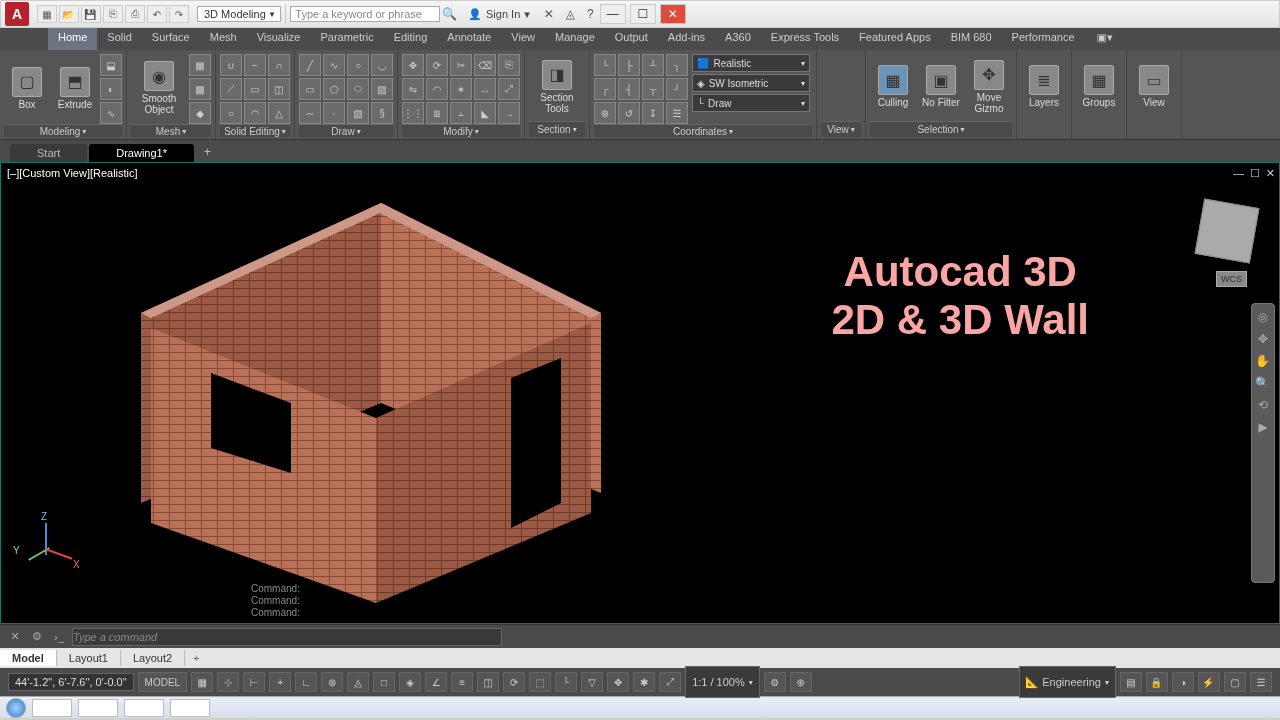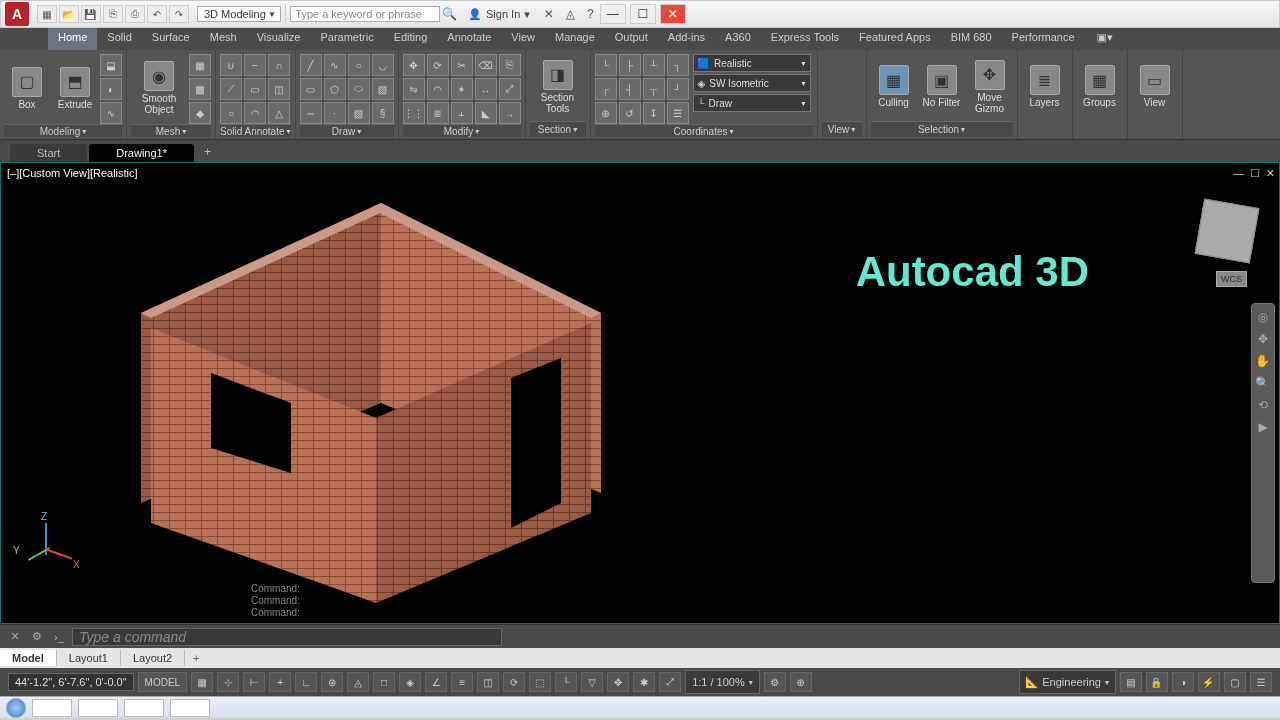--- a/index.html
+++ b/index.html
@@ -46,50 +46,50 @@
 
 .filetabs { height:22px; background:#4a4a4a; display:flex; align-items:flex-end; padding-left:10px;}
 .ftab { background:#3a3a3a; color:#bbb; font-size:11px; padding:3px 27px; border-radius:3px 3px 0 0; margin-right:2px;}
 .ftab.active { background:#000; color:#fff;}
 .ftab-add { color:#bbb; padding:3px 8px; font-size:12px;}
 
 
 .viewport { height: 462px; background:#000; position:relative; border:1px solid #0f766e; overflow:hidden;}
 .vp-label { position:absolute; top:4px; left:6px; color:#fff; font-size:11px;}
 .vp-controls { position:absolute; top:4px; right:4px; color:#ccc; font-size:11px; display:flex; gap:6px;}
-.overlay-title { position:absolute; right:190px; top:85px; color:#5eead4; text-align:center; font-weight:bold;}
+.overlay-title { position:absolute; right:190px; top:85px; color:#fca5a5; text-align:center; font-weight:bold;}
 .overlay-title .l1{font-size:42px;}
 .overlay-title .l2{font-size:42px;}
 .viewcube { position:absolute; right:24px; top:40px; width:56px; height:56px; background:#aaa; border:1px solid #888; transform:rotate(10deg);}
 .wcs-badge { position:absolute; right:32px; top:108px; background:#888; color:#333; font-size:9px; padding:2px 4px; border:1px solid #aaa;}
 .navbar { position:absolute; right:4px; top:140px; width:24px; height:280px; background:#5a5a5a; border:1px solid #777; border-radius:4px; display:flex; flex-direction:column; align-items:center; gap:8px; padding:6px 0; color:#aaa; font-size:12px;}
 .ucs-axes { position:absolute; left:16px; bottom:40px; width:60px; height:60px;}
 .ucs-axes .z{position:absolute;left:28px;top:0;width:2px;height:32px;background:#4b8bd8;}
 .ucs-axes .y{position:absolute;left:10px;top:30px;width:24px;height:2px;background:#6c6;transform:rotate(-30deg);}
 .ucs-axes .x{position:absolute;left:28px;top:30px;width:28px;height:2px;background:#d44;transform:rotate(20deg);}
 .cmd-history { position:absolute; left:250px; bottom:4px; color:#888; font-size:10px; line-height:12px;}
 .wall { position:absolute; left:80px; top:30px; width:560px; height:430px;}
 .wall svg { width:100%; height:100%;}
 
 
 .cmdbar { height:24px; background:#4a4a4a; display:flex; align-items:center; padding:0 6px; gap:4px; border-top:1px solid #333;}
 .cmd-icon { width:18px;height:18px;color:#aaa;display:flex;align-items:center;justify-content:center;font-size:11px;}
-.cmd-input { flex:0 0 430px; height:18px; background:#3a3a3a; border:1px solid #666; color:#888; font-size:14px; font-style:italic; padding:0 6px; display:flex; align-items:center;}
+.cmd-input { flex:0 0 430px; height:18px; background:#3a3a3a; border:1px solid #666; color:#888; font-size:11px; font-style:italic; padding:0 0; display:flex; align-items:center;}
 
 
 .layouttabs { height:20px; background:#e5e5e5; display:flex; align-items:center; font-size:11px;}
 .ltab { padding:2px 12px; border-right:1px solid #bbb; color:#333;}
 .ltab.active { background:#fff; font-weight:bold;}
 .ltab-add { padding:2px 8px; color:#666;}
 
 
 .statusbar { height:28px; background:#4a4a4a; display:flex; align-items:center; padding:0 8px; color:#ccc; font-size:11px; gap:4px;}
 .coord { background:#333; padding:2px 6px; color:#ddd; border:1px solid #666;}
 .sbtn { width:22px; height:20px; background:#555; border:1px solid #666; display:flex;align-items:center;justify-content:center;font-size:10px;color:#ccc;}
-.sdd { height:24px; background:#3a3a3a; border:1px solid #666; padding:0 6px; display:flex; align-items:center; gap:4px;}
+.sdd { height:32px; background:#3a3a3a; border:1px solid #666; padding:0 6px; display:flex; align-items:center; gap:4px;}
 .sdd::after{content:"▾";font-size:8px;}
 .spacer{flex:1;}
 
 
 .taskbar { height:22px; background:linear-gradient(#e9eef5,#d6dfed); border-top:1px solid #aaa; display:flex; align-items:center; gap:6px; padding-left:6px;}
 .taskbar .orb{width:20px;height:20px;border-radius:50%;background:radial-gradient(#9fd1ff,#3a7abf);border:1px solid #8ab;}
 .taskbar .titem{width:40px;height:18px;border:1px solid #bbb;background:#fff;}
 </style>
 </head>
 <body>
@@ -183,21 +183,21 @@
           <div class="gi">−</div>
           <div class="gi">∩</div>
         <div class="gi">⟋</div>
           <div class="gi">▭</div>
           <div class="gi">◫</div>
         <div class="gi">○</div>
           <div class="gi">◠</div>
           <div class="gi">△</div>
       </div>
     </div>
-    <div class="panel-title">Solid Annotate</div>
+    <div class="panel-title">Solid Editing</div>
   </div>
 
   <div class="panel">
     <div class="panel-body">
       <div class="grid-icons c4">
         <div class="gi">╱</div>
           <div class="gi">∿</div>
           <div class="gi">○</div>
           <div class="gi">◡</div>
         <div class="gi">▭</div>
@@ -382,20 +382,21 @@
 
       <polygon points="430,185 480,165 480,310 430,335" fill="#000"></polygon>
 
       <polygon points="60,120 300,10 310,15 70,125" fill="#c98"></polygon>
       <polygon points="300,10 520,120 510,125 295,18" fill="#c98"></polygon>
     </svg>
   </div>
 
   <div class="overlay-title">
     <div class="l1">Autocad 3D</div>
+    <div class="l2">2D &amp; 3D Wall</div>
   </div>
 
   <div class="ucs-axes">
     <div class="z"></div>
       <div class="y"></div>
       <div class="x"></div>
     <span style="position:absolute;left:24px;top:-12px;color:#8bd;font-size:10px;">Z</span>
     <span style="position:absolute;left:-4px;top:22px;color:#8d8;font-size:10px;">Y</span>
     <span style="position:absolute;left:56px;top:36px;color:#d77;font-size:10px;">X</span>
   </div>

